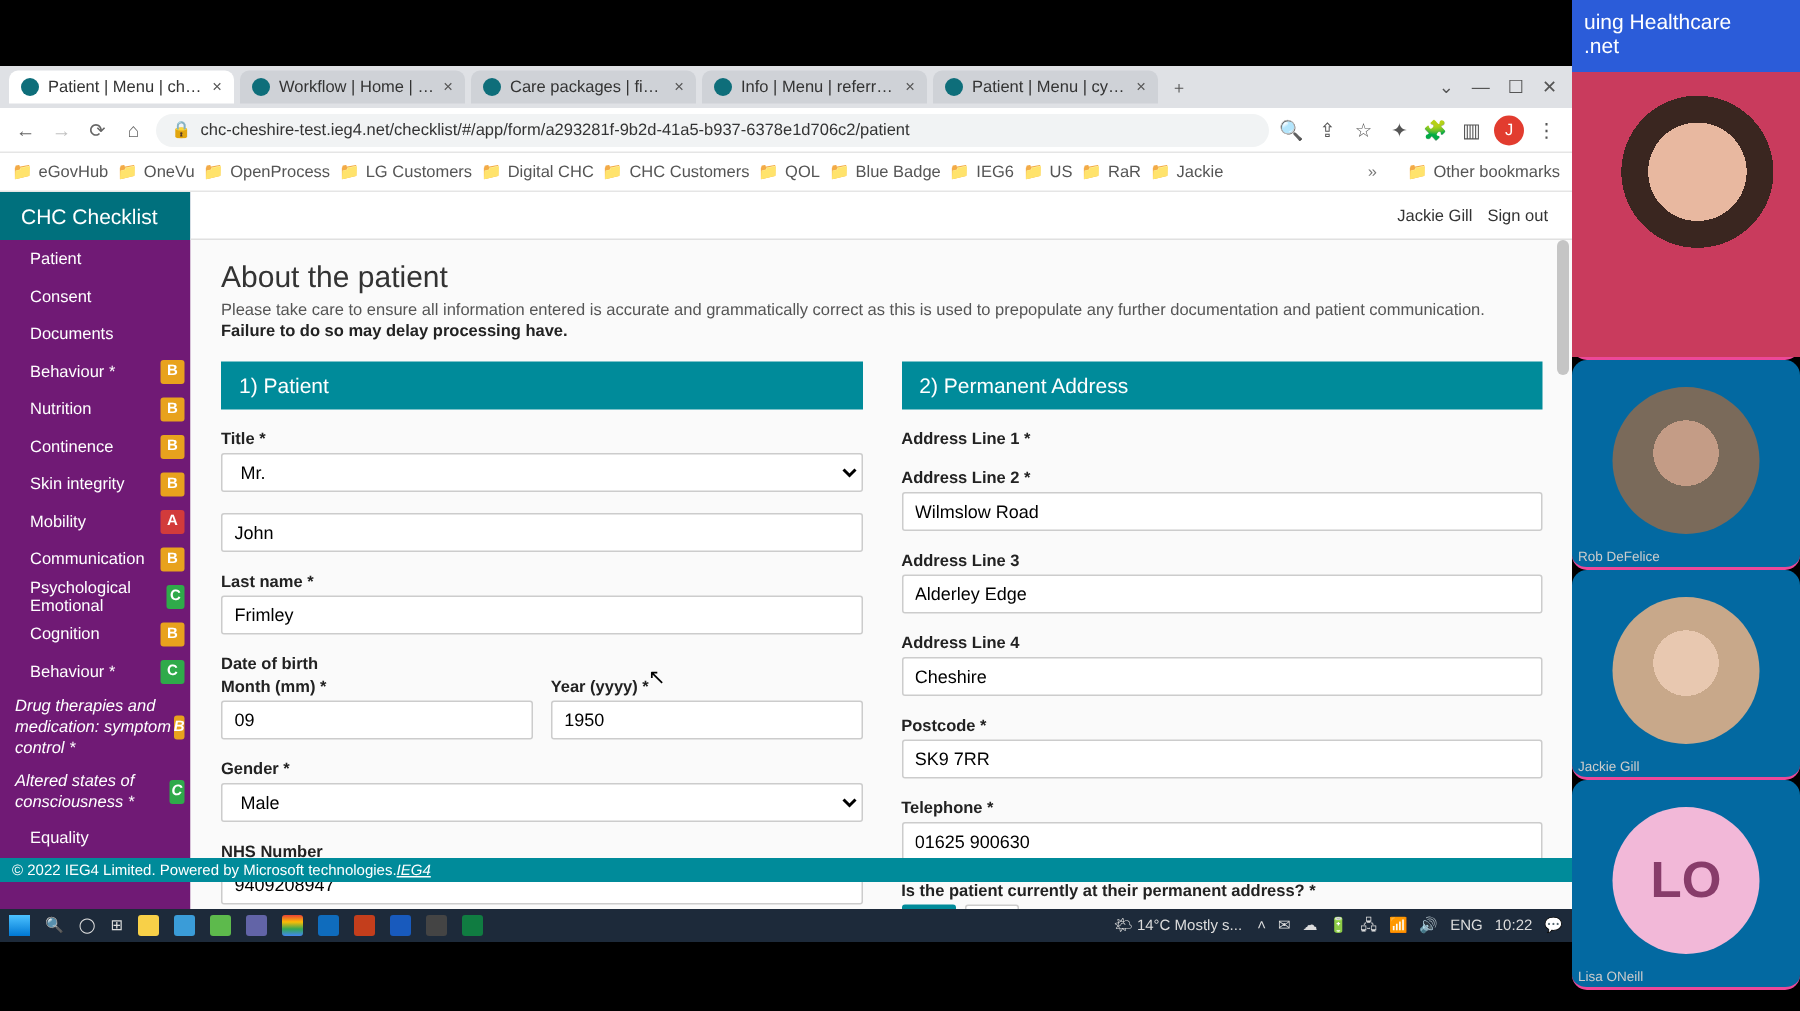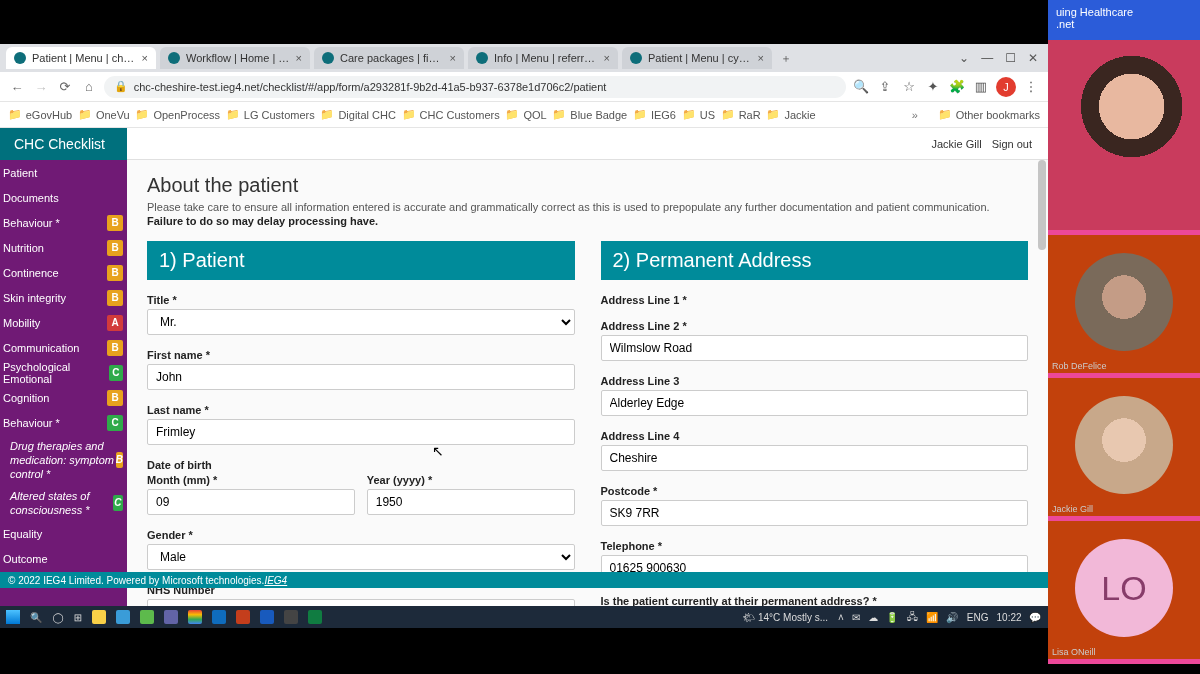--- a/index.html
+++ b/index.html
@@ -1,28 +1,28 @@
 <!DOCTYPE html>
 <html><head>
 <meta charset="utf-8">
 <style>
 * { margin: 0; padding: 0; box-sizing: border-box; font-family: -apple-system, "Segoe UI", Arial, sans-serif; }
 html, body { width: 1200px; height: 674px; overflow: hidden; background: #000; }
 .screen { width: 1200px; height: 674px; position: relative; background: #000; }
 
 
 .callstrip { position: absolute; right: 0; top: 0; width: 152px; height: 674px; background: #000; display: flex; flex-direction: column; }
-.callstrip .hdr { background: #2b5cd9; color: #fff; font-size: 11px; padding: 6px 8px 10px; }
-.tile { position: relative; background: #c2410c; border-bottom: 5px solid #ec4899; flex: 0 0 auto; }
+.callstrip .hdr { background: #2b5cd9; color: #fff; font-size: 14px; padding: 6px 8px 10px; }
+.tile { position: relative; background: #0369a1; border-bottom: 2px solid #ec4899; flex: 0 0 auto; border-radius: 10px; }
 .tile .label { position: absolute; left: 4px; bottom: 2px; font-size: 9px; color: #ccc; }
 .avatar-circle { width: 98px; height: 98px; border-radius: 50%; margin: 18px auto 22px; display: flex; align-items: center; justify-content: center; font-size: 34px; color: #666; background: #555; }
 .avatar-photo1 { width: 152px; height: 190px; background: radial-gradient(circle at 55% 35%, #e8b8a0 22%, #3a2620 22% 34%, #c93b5d 34% 100%); }
 .avatar-photo2 { background: radial-gradient(circle at 50% 45%, #c49c86 30%, #7a6a5a 30% 100%); }
 .avatar-photo3 { background: radial-gradient(circle at 50% 45%, #e8c8b0 30%, #c8a88a 30% 100%); }
-.avatar-lo { background: #f2b8d8; color: #883c6a; font-weight: 400; }
+.avatar-lo { background: #f2b8d8; color: #883c6a; font-weight: 700; }
 
 
 .browser { position: absolute; left: 0; top: 44px; width: 1048px; height: 562px; background: #fff; display: flex; flex-direction: column; }
 .tabbar { height: 28px; background: #dfe1e5; display: flex; align-items: center; gap: 4px; padding-left: 6px; font-size: 11px; color: #333; }
 .tab { height: 22px; background: #fff; border-radius: 6px 6px 0 0; padding: 0 8px; display: flex; align-items: center; gap: 6px; max-width: 150px; }
 .tab.inactive { background: #cfd2d7; }
 .tab .fav { width: 12px; height: 12px; border-radius: 50%; background: #0e6e7a; display: inline-block; flex-shrink: 0; }
 .tab .txt { white-space: nowrap; overflow: hidden; text-overflow: ellipsis; }
 .tab .x { color: #555; cursor: pointer; flex-shrink: 0; }
 .tabbar .newtab { width: 20px; text-align: center; color: #555; cursor: pointer; }
@@ -37,35 +37,35 @@
 .bm .folder { color: #d9a33a; }
 .bm .item { display: flex; align-items: center; gap: 4px; cursor: pointer; white-space: nowrap; }
 .bm .fill { flex: 1; }
 .bm .chev { color: #777; }
 
 
 .appwrap { flex: 1; display: flex; min-height: 0; position: relative; }
 .appscroll { position: absolute; right: 2px; top: 32px; width: 8px; height: 90px; background: #c5c5c5; border-radius: 4px; }
 .leftnav { width: 127px; background: #701a75; color: #fff; display: flex; flex-direction: column; font-size: 11px; }
 .leftnav .title { background: #00707d; height: 32px; line-height: 32px; padding-left: 14px; font-size: 14px; font-weight: 500; }
-.leftnav .it { height: 25px; display: flex; align-items: center; padding-left: 3px; padding-right: 4px; cursor: pointer; }
+.leftnav .it { height: 25px; display: flex; align-items: center; padding-left: 20px; padding-right: 4px; cursor: pointer; }
 .leftnav .badge { margin-left: auto; width: 16px; height: 16px; border-radius: 2px; font-size: 10px; display: flex; align-items: center; justify-content: center; color: #fff; font-weight: 600; }
 .leftnav .B { background: #e8a21d; }
 .leftnav .A { background: #d23b3b; }
 .leftnav .C { background: #2faa4a; }
 .leftnav .wrap { height: auto; padding: 4px 4px 4px 10px; line-height: 14px; font-style: italic; }
 .main { flex: 1; background: #fafafa; display: flex; flex-direction: column; min-width: 0; }
 .header { height: 32px; background: #fff; border-bottom: 1px solid #e0e0e0; display: flex; align-items: center; justify-content: flex-end; padding: 0 16px; font-size: 11px; color: #333; gap: 10px; }
 .body { flex: 1; overflow: auto; padding: 14px 20px; }
 .body h2 { font-size: 20px; font-weight: 400; color: #333; }
 .body p.lead { font-size: 11px; color: #555; margin-top: 4px; }
 .body p.warn { font-size: 11px; color: #222; font-weight: 600; margin-top: 2px; }
 .cols { display: flex; gap: 26px; margin-top: 14px; }
 .panel { flex: 1; }
-.panel .ph { background: #008b9a; color: #fff; font-size: 20px; padding: 8px 12px; font-weight: 500; }
+.panel .ph { background: #008b9a; color: #fff; font-size: 14px; padding: 8px 12px; font-weight: 500; }
 .fld { margin-top: 14px; }
 .fld label { font-size: 11px; font-weight: 600; color: #222; display: block; margin-bottom: 3px; }
 .fld input, .fld select { width: 100%; height: 26px; border: 1px solid #ccc; border-radius: 2px; padding: 0 8px; font-size: 12px; background: #fff; }
 .dobrow { display: flex; gap: 12px; }
 .dobrow .sub { flex: 1; }
 .yn { display: flex; gap: 6px; }
 .yn .b { width: 36px; height: 24px; border: 1px solid #ccc; border-radius: 2px; font-size: 11px; display: flex; align-items: center; justify-content: center; cursor: pointer; background: #fff; }
 .yn .b.sel { background: #008b9a; color: #fff; border-color: #008b9a; }
 .cursor { position: absolute; left: 432px; top: 315px; font-size: 14px; color: #000; pointer-events: none; }
 
@@ -223,20 +223,23 @@
     <div class="appwrap">
       <div class="appscroll"></div>
 
       <div class="leftnav">
         <div class="title">CHC Checklist</div>
         <div id="navitems">
             <div class="it">
               <span>Patient</span>
             </div>
             <div class="it">
+              <span>Consent</span>
+            </div>
+            <div class="it">
               <span>Documents</span>
             </div>
             <div class="it">
               <span>Behaviour *</span>
               <span class="badge B">B</span>
             </div>
             <div class="it">
               <span>Nutrition</span>
               <span class="badge B">B</span>
             </div>
@@ -295,21 +298,21 @@
           <p class="lead">Please take care to ensure all information entered is accurate and grammatically correct as this is used to prepopulate any further documentation and patient communication.</p>
           <p class="warn">Failure to do so may delay processing have.</p>
 
           <div class="cols">
             <div class="panel">
               <div class="ph">1) Patient</div>
 
               <div class="fld"><label>Title *</label>
                 <select><option>Mr.</option></select></div>
 
-              <div class="fld"><label>First name *</label>
+              <div class="fld">
                 <input value="John" style=""></div>
 
               <div class="fld"><label>Last name *</label>
                 <input value="Frimley" style=""></div>
 
               <div class="fld">
                   <label>Date of birth</label>
                 <div class="dobrow">
                   <div class="sub"><label>Month (mm) *</label><input value="09" style=""></div>
                   <div class="sub"><label>Year (yyyy) *</label><input value="1950" style=""></div>

